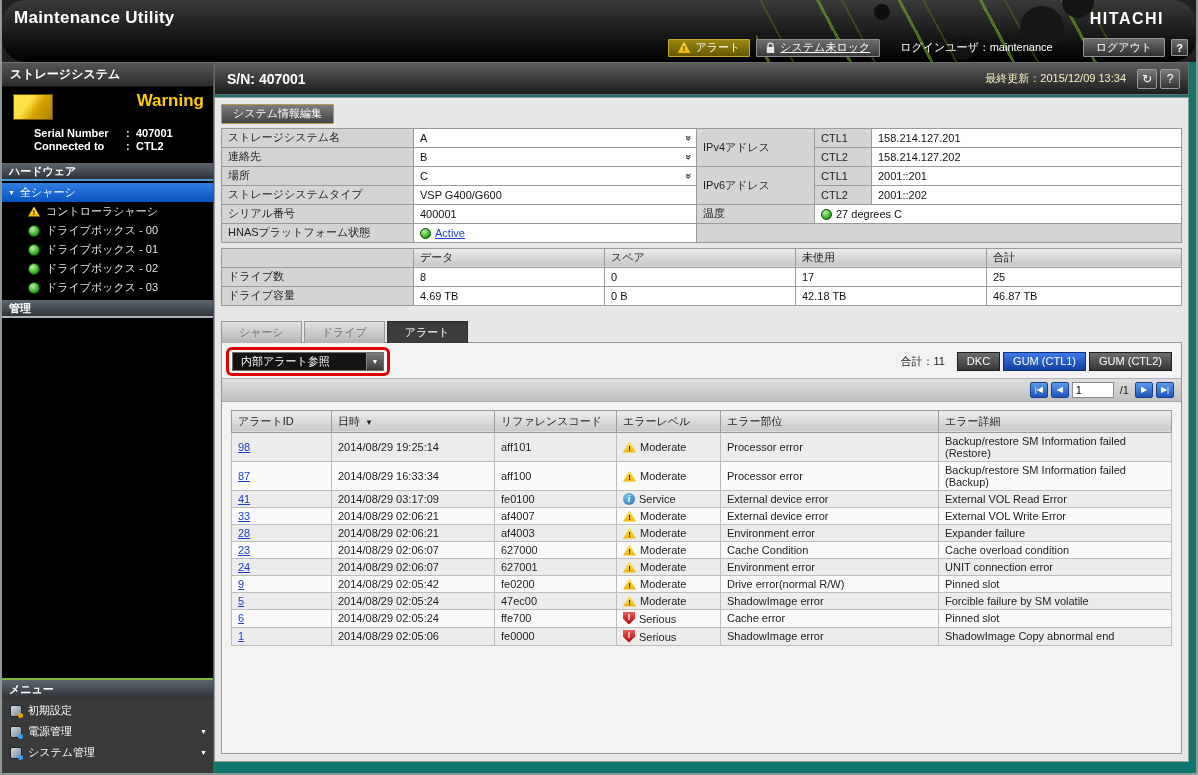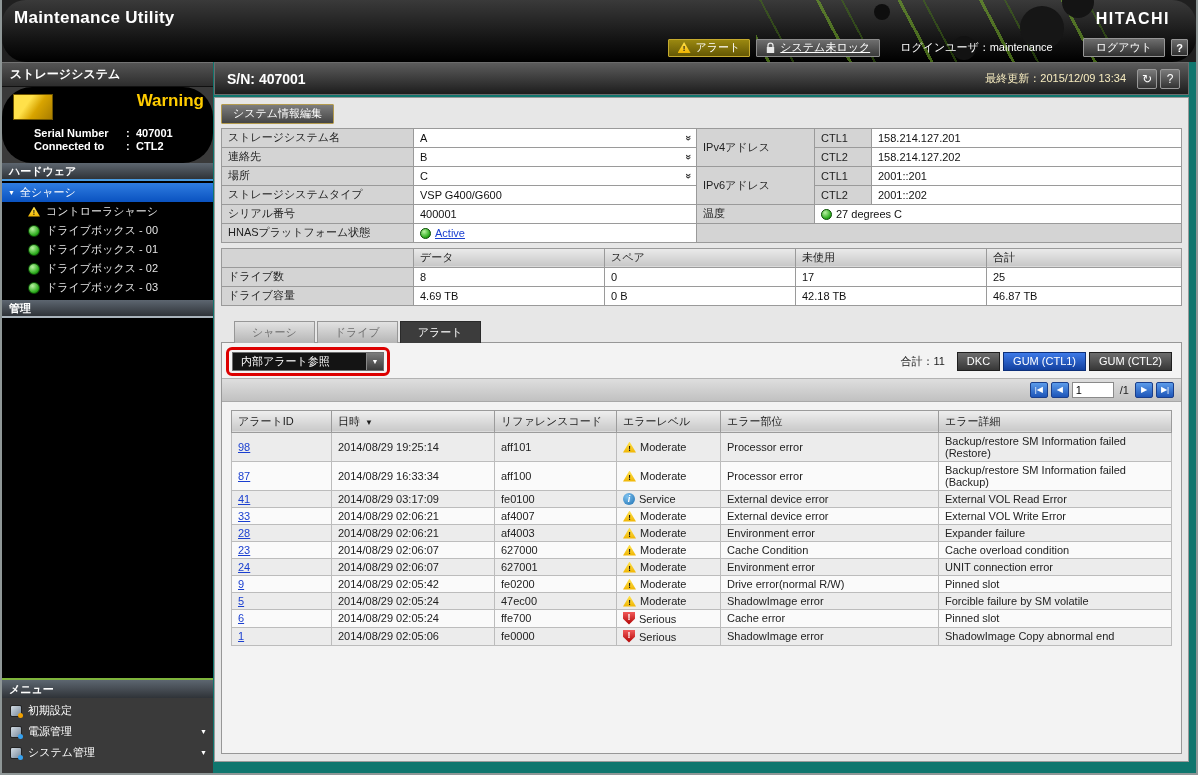--- a/index.html
+++ b/index.html
@@ -8,41 +8,41 @@
          border:2px solid #8f9797; border-top:none; overflow:hidden; }
 
   
   .top-header { position:relative; height:62px; background:linear-gradient(#3a3a3a,#101010 70%,#000); overflow:hidden;border-radius:24px; }
   .deco { position:absolute; top:0; right:110px; width:300px; height:62px; pointer-events:none; }
   .deco::before { content:""; position:absolute; inset:-30px;
       background:repeating-linear-gradient(62deg, transparent 0 24px, rgba(120,180,40,.55) 24px 27px, transparent 27px 46px, rgba(70,120,20,.45) 46px 48px, transparent 48px 72px); }
   .deco::after { content:""; position:absolute; right:22px; top:6px; width:44px; height:44px; border-radius:50%;
       background:#161616; box-shadow:-78px 20px 0 -10px #121212, -160px -16px 0 -14px #0e0e0e, 36px -26px 0 -6px #141414; }
   .app-title { position:absolute; left:12px; top:8px; color:#fff; font-size:17px; font-weight:bold; letter-spacing:.3px; }
-  .brand { position:absolute; right:26px; top:10px; color:#fff; font-size:16px; font-weight:bold; letter-spacing:1.5px; }
+  .brand { position:absolute; right:32px; top:10px; color:#fff; font-size:16px; font-weight:bold; letter-spacing:1.5px; }
   .ctrl-row { position:absolute; right:8px; bottom:5px; display:flex; align-items:center; gap:6px; }
   .hbtn { display:inline-flex; align-items:center; gap:5px; height:18px; padding:0 9px; font-size:11px; color:#fff;
           cursor:pointer; border-radius:1px; }
   .alert-btn { background:linear-gradient(#9a8810,#655804); border:1px solid #c5aa2e; }
   .lock-btn  { background:linear-gradient(#6e6e6e,#3a3a3a); border:1px solid #8d8d8d;text-decoration:underline; }
   .logout-btn{ background:linear-gradient(#6e6e6e,#303030); border:1px solid #979797; padding:0 12px; height:19px; }
   .help-btn  { width:17px; height:17px; padding:0; justify-content:center; background:linear-gradient(#6e6e6e,#303030); border:1px solid #979797; font-weight:bold; }
   .login-txt { color:#fff; font-size:11px; margin:0 24px 0 14px; }
   .warn-tri { position:relative; display:inline-block; width:13px; height:11px; background:linear-gradient(#ffe34d,#f0b400);
               clip-path:polygon(50% 0,100% 100%,0 100%); }
   .warn-tri::after { content:"!"; position:absolute; left:0; right:0; bottom:0; text-align:center; font-size:8px; line-height:9px; font-weight:bold; color:#1a1a1a; }
 
   
   .body-row { display:flex; height:713px; background:#0f766e; gap:1px; }
 
   
   .sidebar { width:211px; min-width:211px; display:flex; flex-direction:column; background:#3a3a3a; }
   .sb-title { height:25px; line-height:25px; padding-left:8px; color:#fff; font-size:12px; font-weight:bold;
               background:linear-gradient(#565656,#2d2d2d); border-bottom:1px solid #111; box-shadow:inset 0 1px rgba(255,255,255,.18); }
-  .status-box { height:76px; background:#000; position:relative; padding-top:4px;border-radius:30px; }
+  .status-box { height:76px; background:#000; position:relative; padding-top:4px; }
   .warn-icon { position:absolute; left:11px; top:7px; width:40px; height:26px;
                background:linear-gradient(125deg,#ffe14a 35%,#d8a400 60%,#a87d00); border:1px solid #6e5400; }
   .warn-level { position:absolute; right:9px; top:4px; color:#ffcc00; font-size:17px; font-weight:bold; }
   .status-line { position:relative; margin:0 0 1px 32px; color:#fff; font-size:11px; font-weight:bold; display:flex; }
   .status-line:first-of-type { margin-top:36px; }
   .s-lbl { width:92px; } .s-sep { width:10px; }
   .side-bar-hd { height:18px; line-height:16px; padding-left:7px; color:#fff; font-size:11px; font-weight:bold;
                  background:linear-gradient(#5d6670,#2f3338); }
   .hw-bar { border-bottom:2px solid #4a9ade; }
   .admin-bar { border-bottom:2px solid #aab4bc; }
@@ -88,21 +88,21 @@
   td.val { background:#fff; color:#111; position:relative; }
   td.empty-gray { background:#d4d4d4; }
   .chev { position:absolute; right:4px; top:50%; transform:translateY(-50%) rotate(90deg); font-size:10px; font-weight:bold; color:#333; cursor:pointer; }
   .dot { display:inline-block; width:11px; height:11px; border-radius:50%; vertical-align:-2px; margin-right:4px;
          background:radial-gradient(circle at 35% 30%,#b9f2a2,#2fae1f 65%,#116c09); border:1px solid #0b4d05; }
   a.link { color:#1a3fd0; text-decoration:underline; cursor:pointer; }
 
   .drive-table { margin-top:5px; }
   .drive-table th { background:linear-gradient(#ebebeb,#c7c7c7); font-weight:normal; text-align:left; color:#1d1d1d; }
 
-  .tab-row { display:flex; gap:2px; margin:15px 19px -1px; position:relative; z-index:2; }
+  .tab-row { display:flex; gap:2px; margin:15px 6px -1px; position:relative; z-index:2; }
   .tab { height:22px; padding:0 17px; display:inline-flex; align-items:center; font-size:11px; cursor:pointer;
          background:linear-gradient(#e2e2e2,#b5b5b5); border:1px solid #979797; border-bottom:none; color:#6e6e6e; }
   .tab.active { background:#3c3c3c; color:#fff; border-color:#2a2a2a; }
 
   .alert-panel { flex:1; margin:0 6px 7px; border:1px solid #979797; background:#f3f3f3; display:flex; flex-direction:column; min-height:0; }
   .alert-toolbar { display:flex; align-items:center; padding:9px 9px 7px 10px; }
   .dd-wrap { position:relative; }
   .red-ann { position:absolute; inset:-5px -6px; border:3px solid #dd0000; border-radius:6px; pointer-events:none; }
   .dropdown { width:152px; height:19px; background:#141414; border:1px solid #6e6e6e; color:#fff; font-size:11px;
               display:flex; align-items:center; padding-left:8px; cursor:pointer; }

